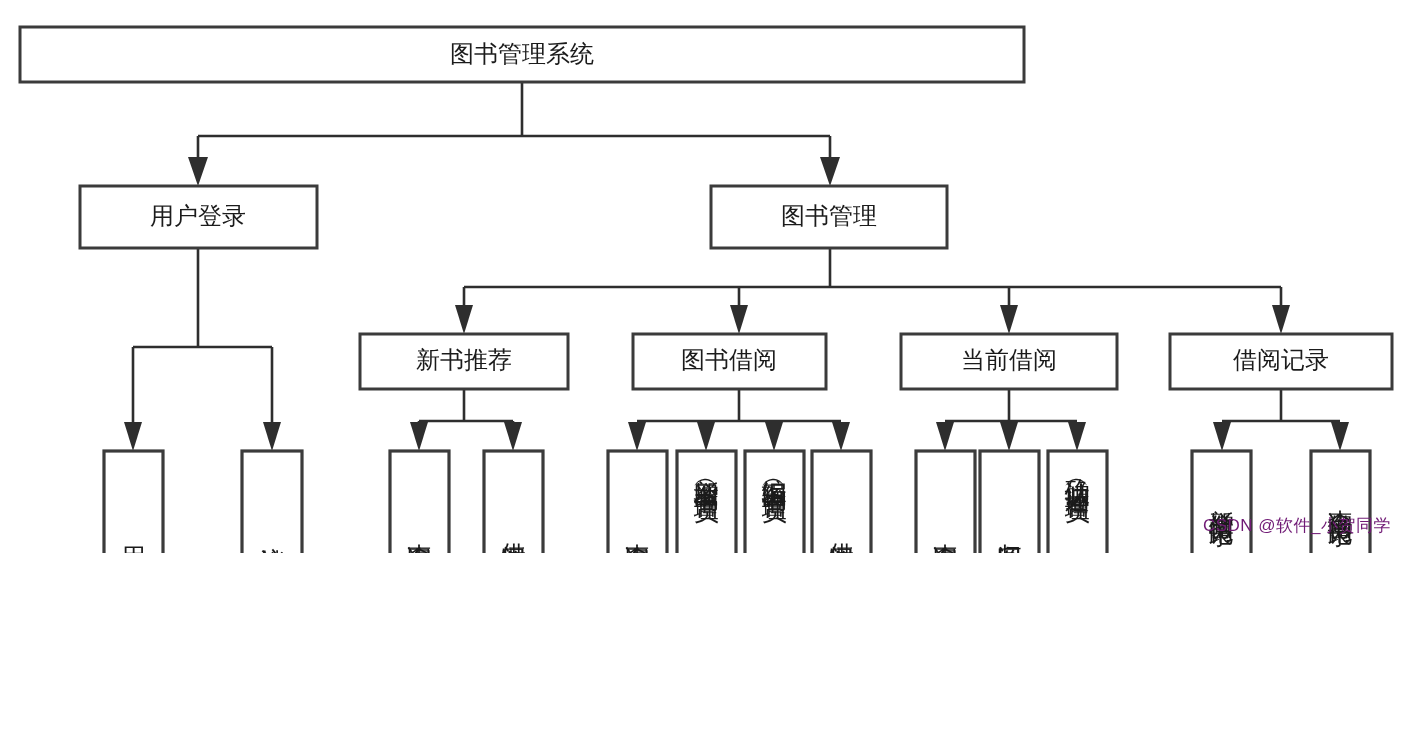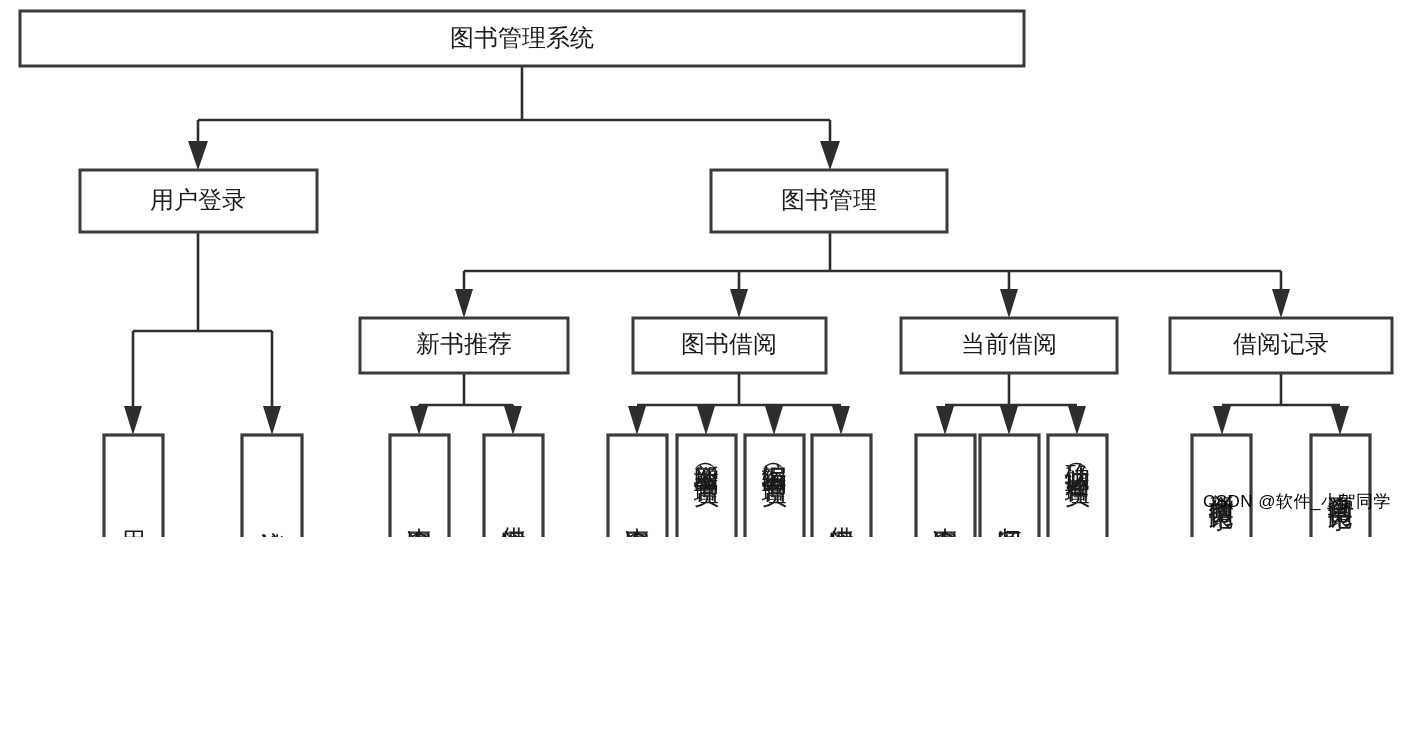--- a/index.html
+++ b/index.html
@@ -9,20 +9,21 @@
   }
   body {
     font-family: "Liberation Sans", "DejaVu Sans", sans-serif;
   }
   #diagram-root {
     position: relative;
     width: 1405px;
     height: 537px;
     background: #ffffff;
     overflow: hidden;
+    margin-top: 16px;
   }
   svg#chart-svg {
     position: absolute;
     left: 0;
     top: 0;
     width: 1405px;
     height: 747px;
   }
   .node-box {
     fill: #ffffff;
@@ -69,24 +70,24 @@
     font-family: "Liberation Sans", "DejaVu Sans", sans-serif;
     font-size: 25px;
     line-height: 1.22;
     color: #1b1b1b;
     letter-spacing: 3px;
     white-space: nowrap;
   }
   .watermark {
     position: absolute;
     right: 14px;
-    bottom: 24px;
+    bottom: 16px;
     font-family: "Liberation Sans", "DejaVu Sans", sans-serif;
     font-size: 17px;
-    color: #000000;
+    color: #701a75;
     letter-spacing: 0.5px;
     user-select: none;
   }
 </style>
 </head>
 <body>
 
 <div id="diagram-root">
 
   <svg id="chart-svg" viewBox="0 0 1405 747">

